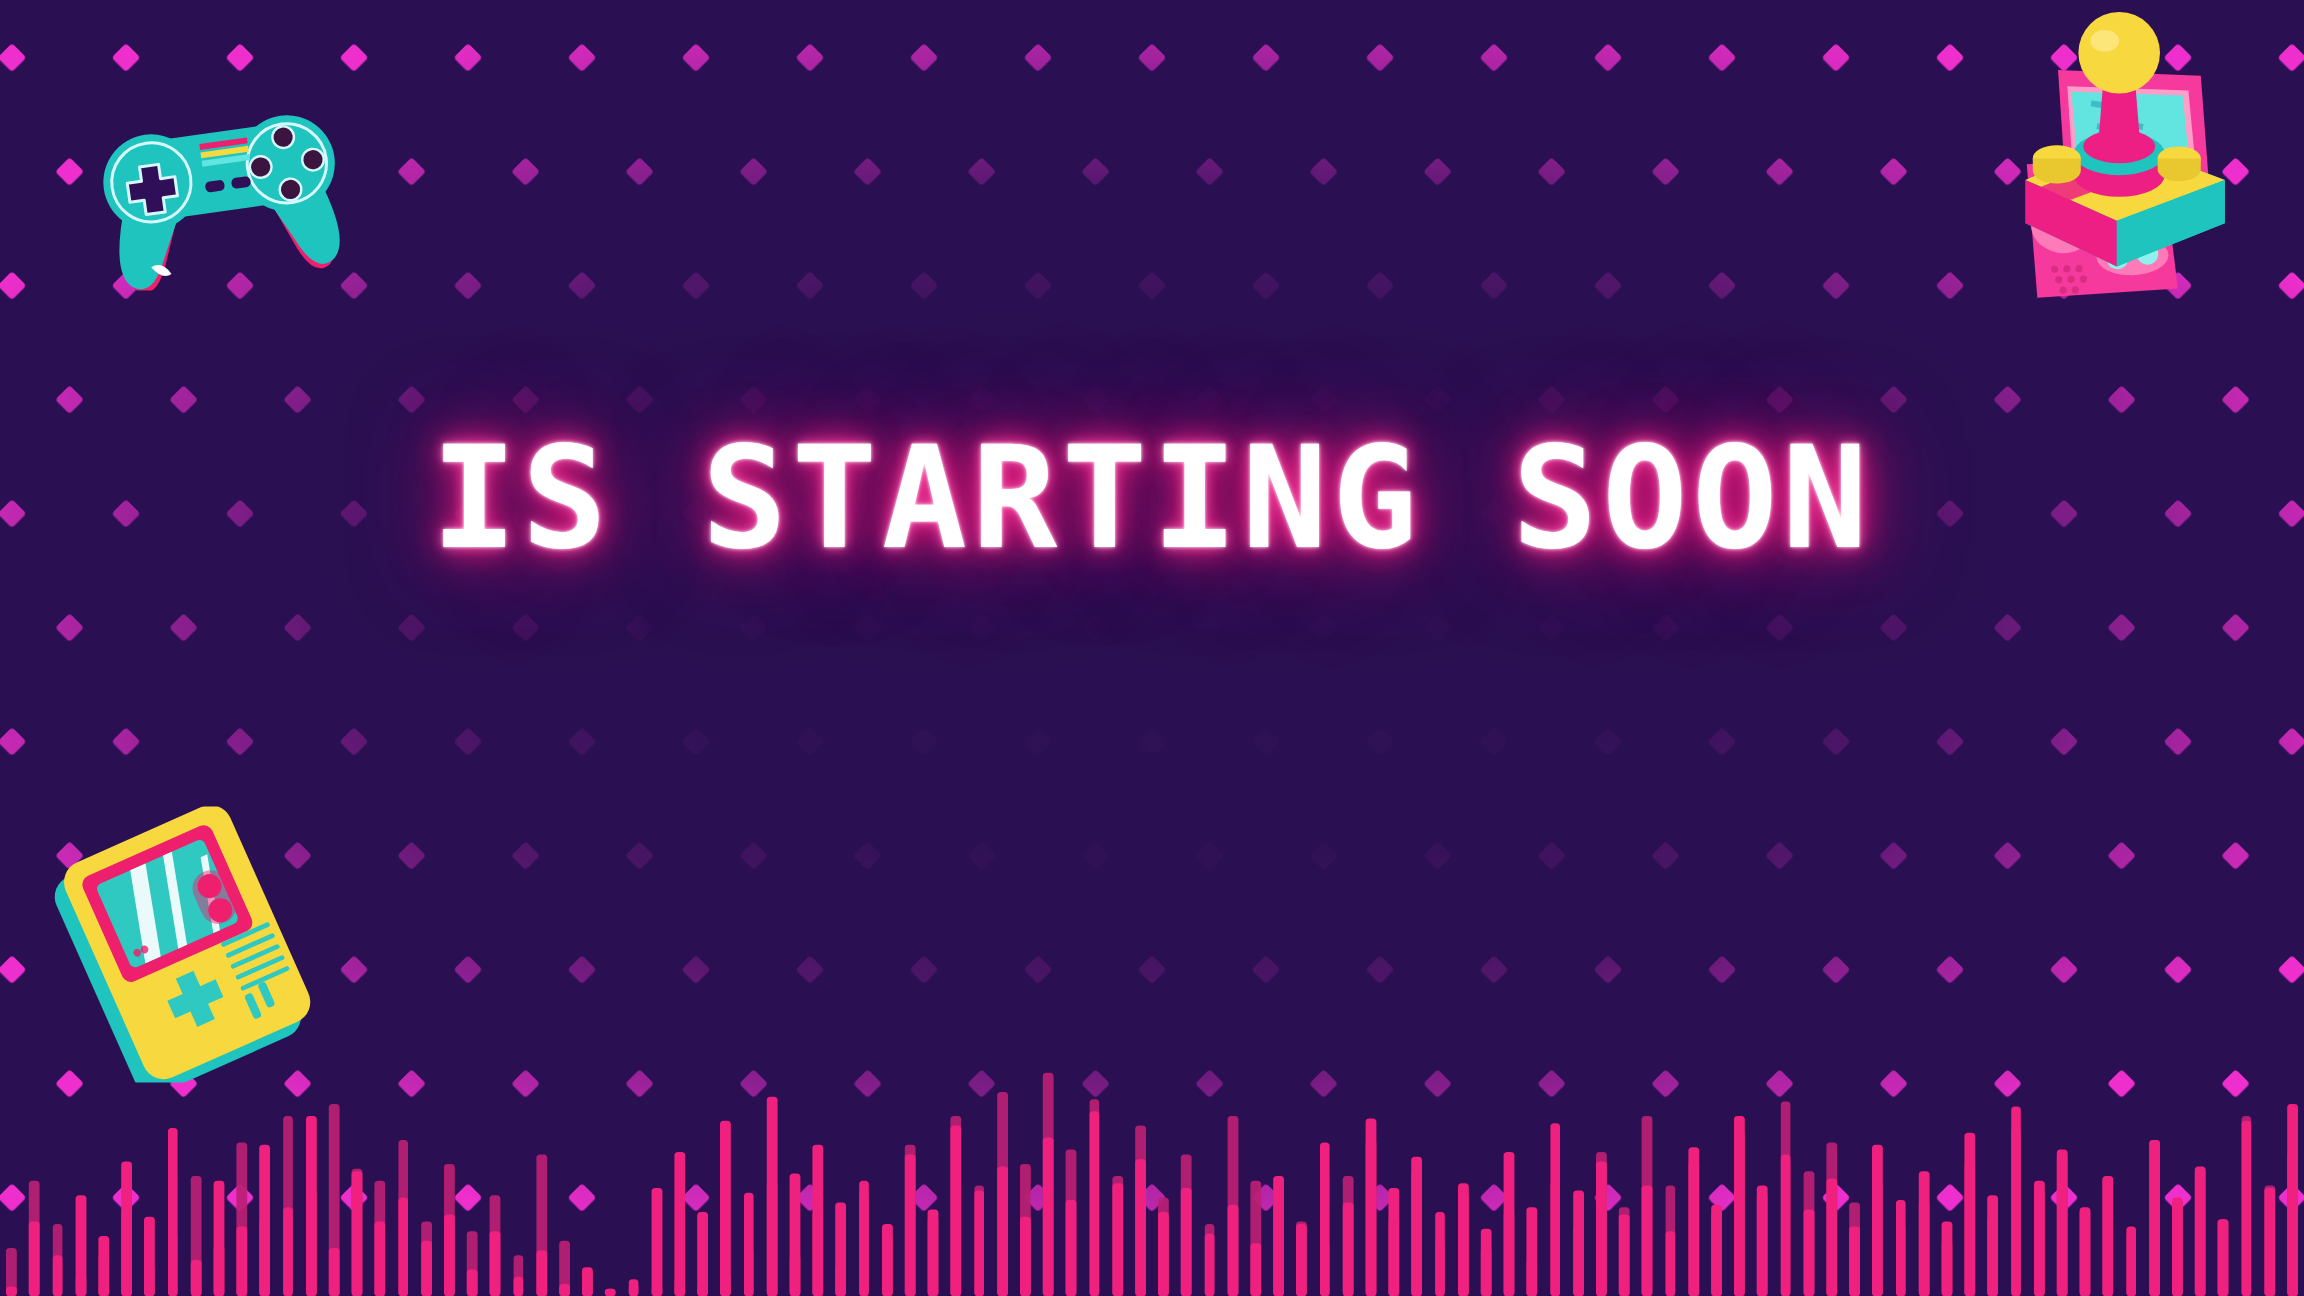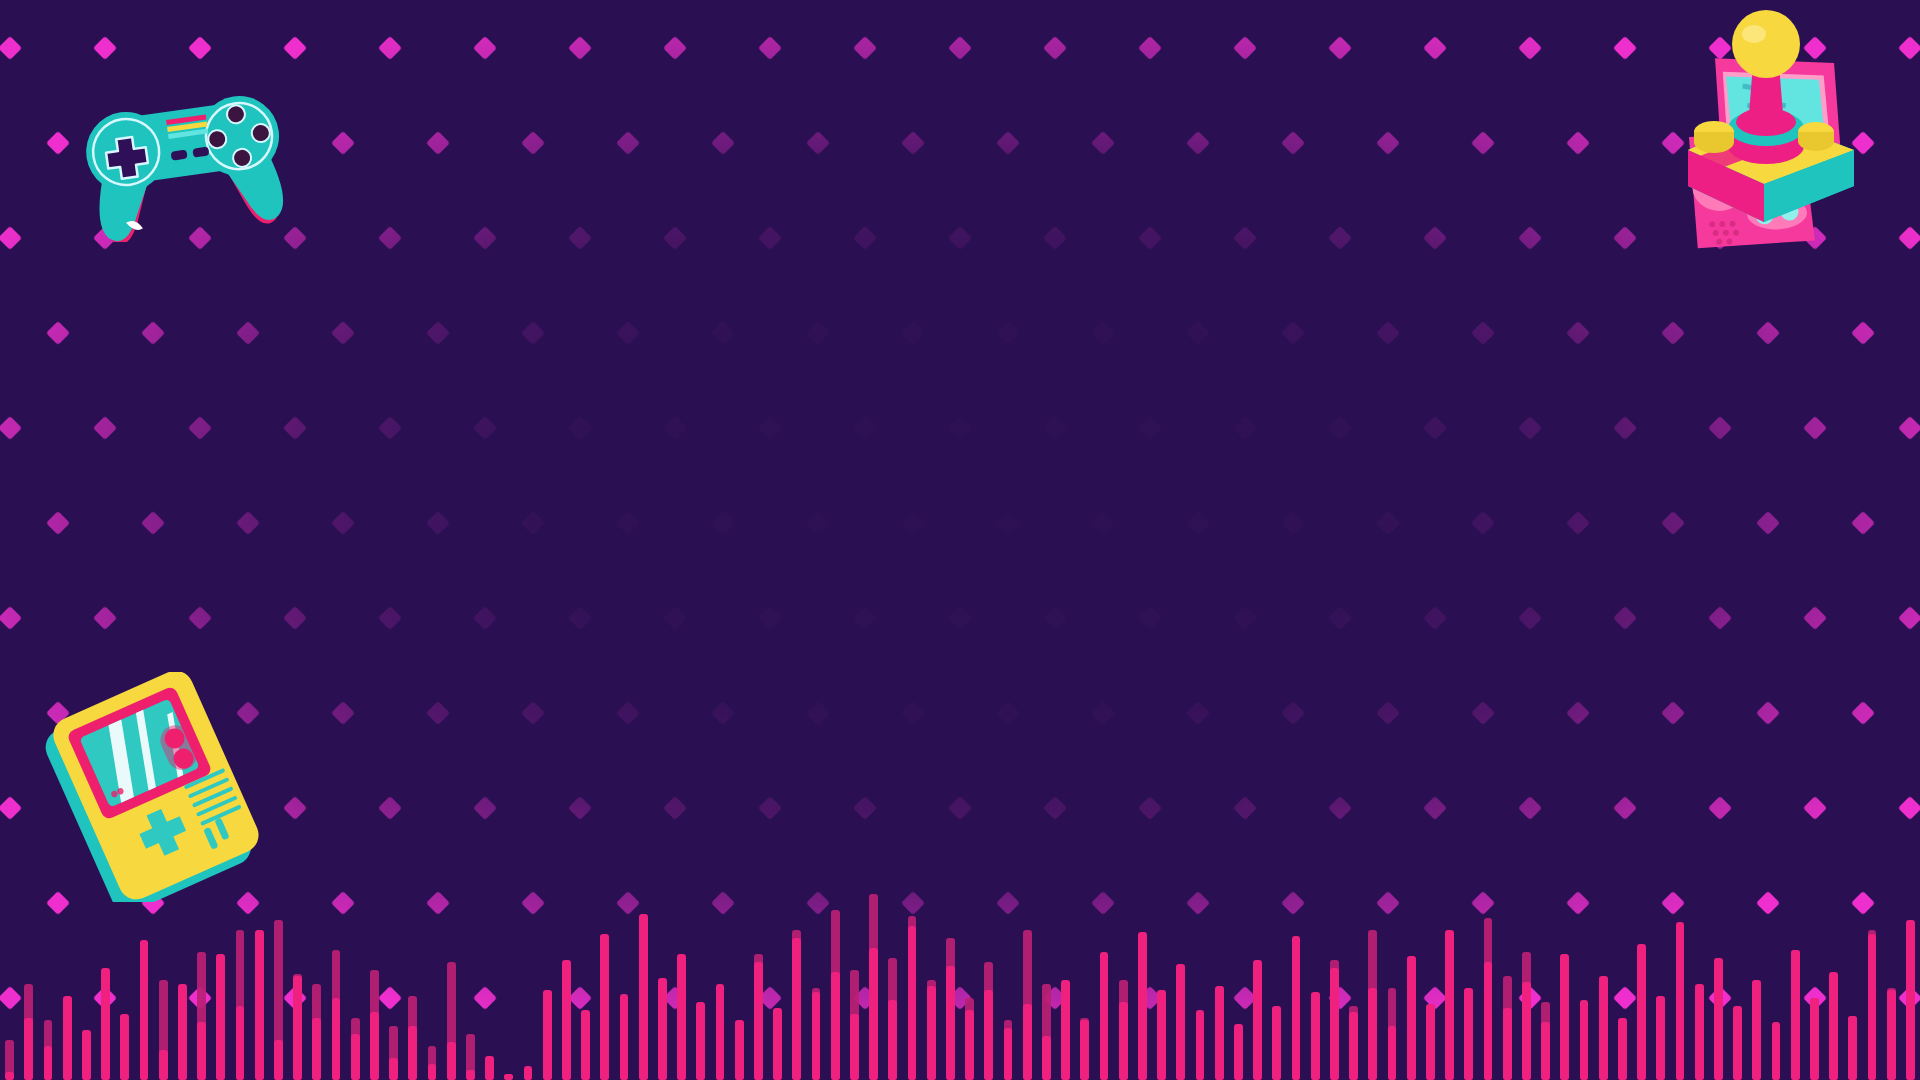--- a/index.html
+++ b/index.html
@@ -461,20 +461,21 @@
       <circle cx="126" cy="44" r="34" fill="#f7d93f"></circle>
       <ellipse cx="114" cy="34" rx="12" ry="9" fill="#fde98a" opacity="0.8"></ellipse>
       <ellipse cx="74" cy="132" rx="20" ry="11" fill="#f7d93f"></ellipse>
       <path d="M54 132 v10 a20 11 0 0 0 40 0 v-10 z" fill="#e8c72f"></path>
       <ellipse cx="176" cy="132" rx="18" ry="10" fill="#f7d93f"></ellipse>
       <path d="M158 132 v9 a18 10 0 0 0 36 0 v-9 z" fill="#e8c72f"></path>
     </svg>
   </div>
 
   <div id="headline">
+    <div id="line-bottom">IS STARTING SOON</div>
   </div>
 
   <div id="equalizer">
     <div class="eq-layer eq-back" id="eq-back">
         <div class="eq-bar" style="left: 5.184px; width: 8.832px; height: 40px;"></div>
         <div class="eq-bar" style="left: 24.384px; width: 8.832px; height: 96px;"></div>
         <div class="eq-bar" style="left: 43.584px; width: 8.832px; height: 60px;"></div>
         <div class="eq-bar" style="left: 62.784px; width: 8.832px; height: 18px;"></div>
         <div class="eq-bar" style="left: 81.984px; width: 8.832px; height: 34px;"></div>
         <div class="eq-bar" style="left: 101.184px; width: 8.832px; height: 72px;"></div>

